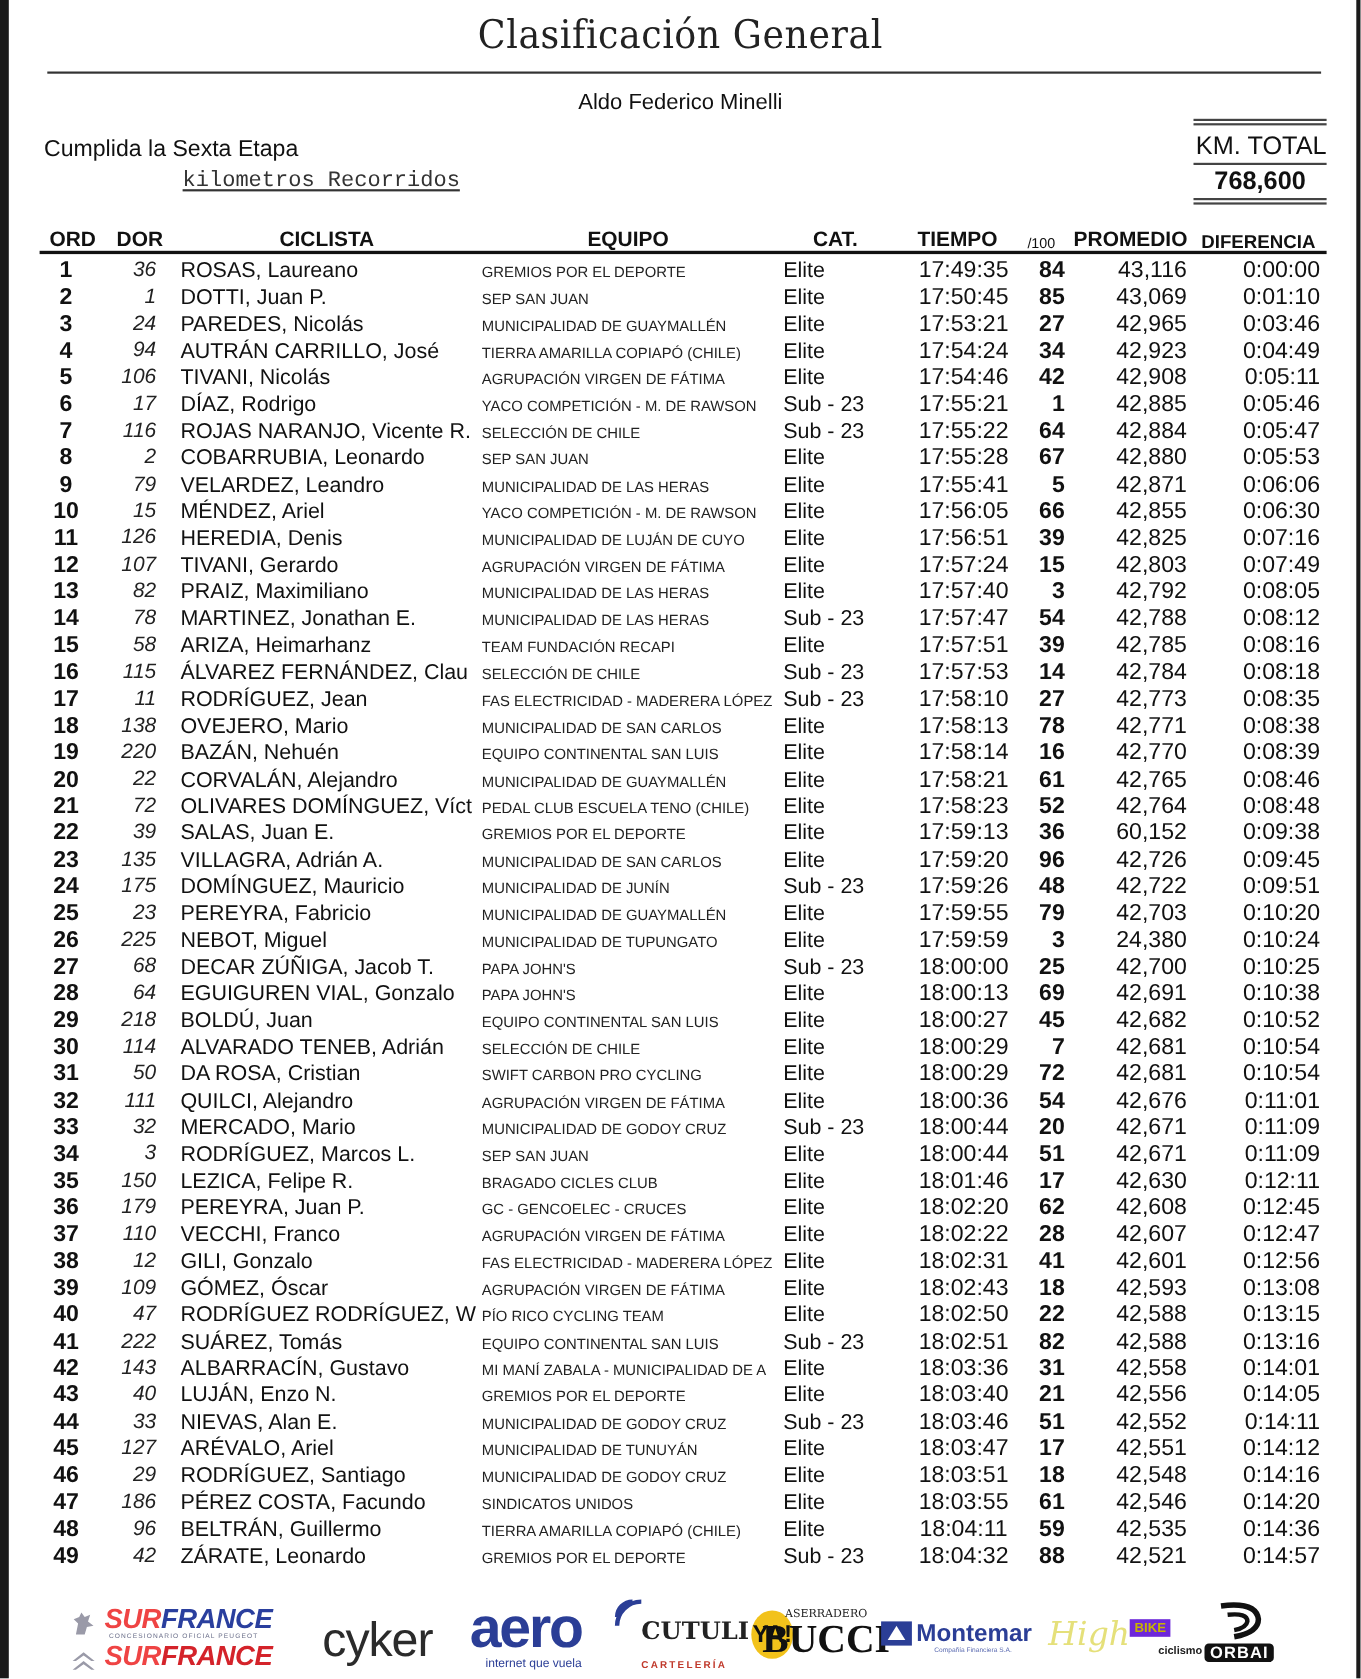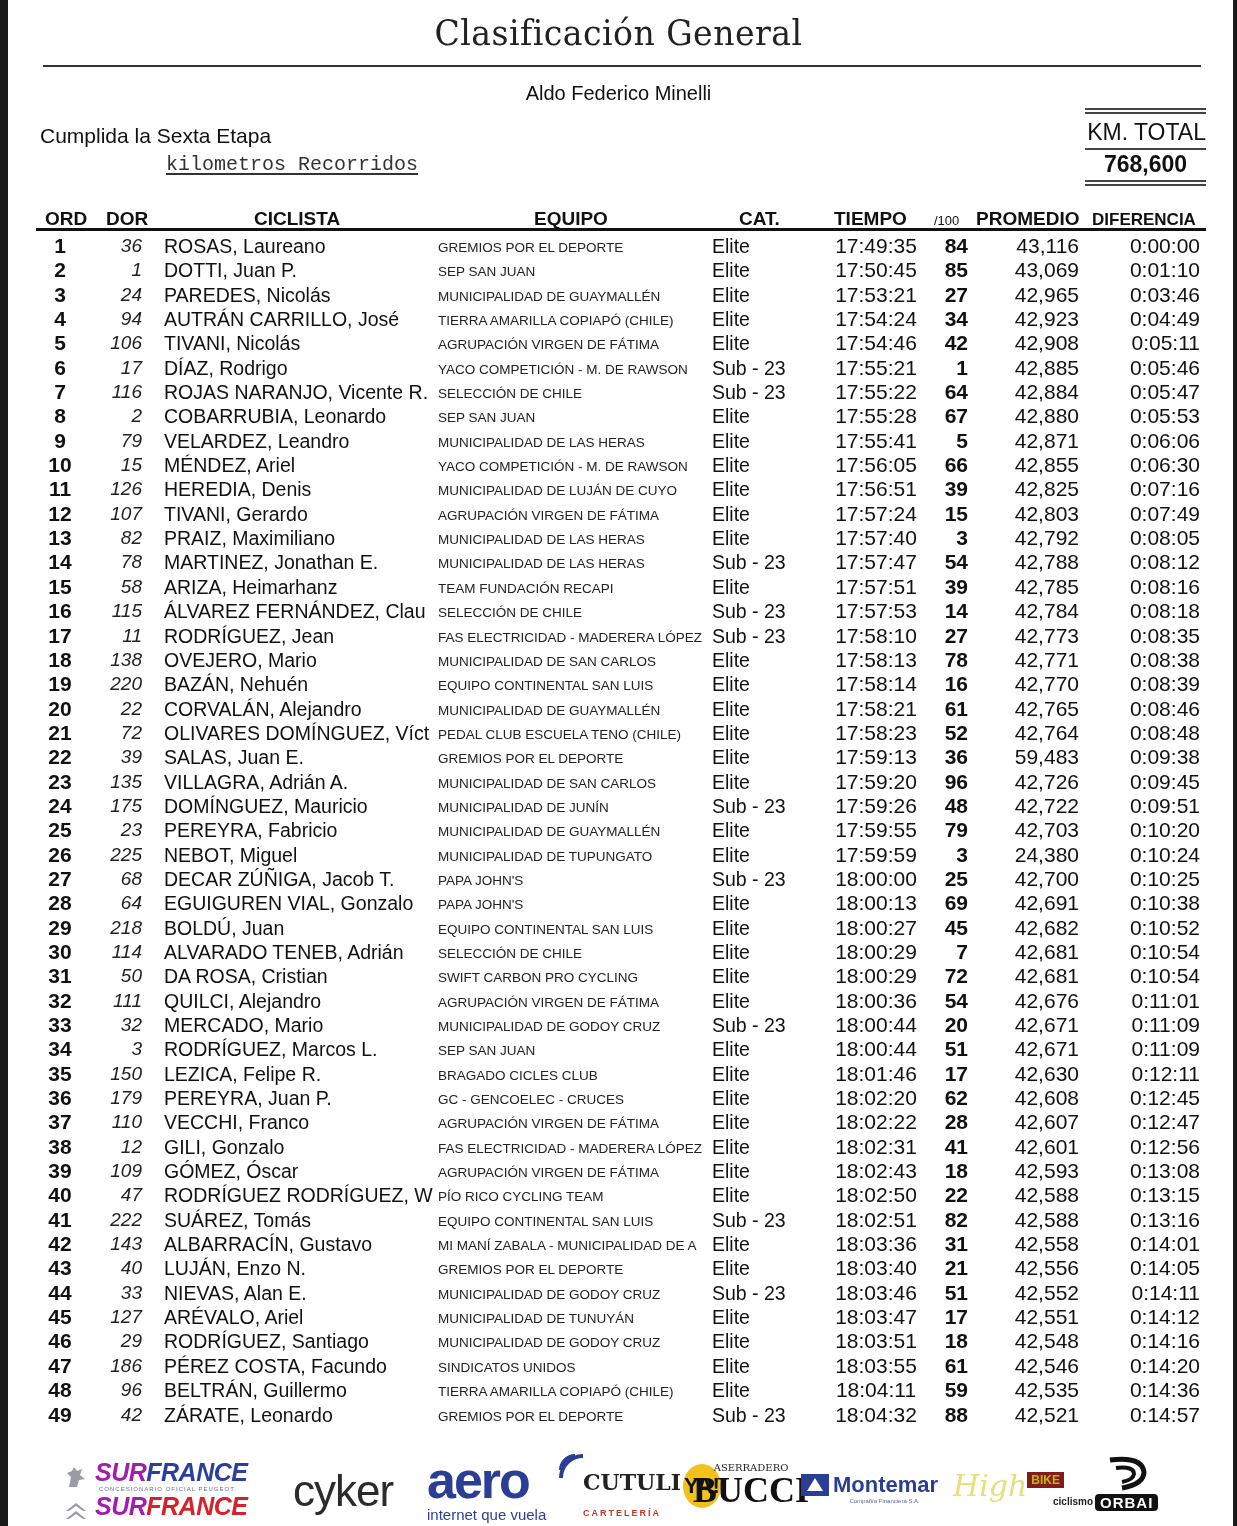--- a/index.html
+++ b/index.html
@@ -59,44 +59,44 @@
   .c-time { left: 790px; width: 100px; text-align: center; font-size: 21px; color: #111; }
   .c-h { left: 896px; width: 36px; text-align: right; font-size: 21px; color: #111; font-weight: bold; }
   .c-prom { left: 958px; width: 85px; text-align: right; font-size: 21px; color: #111; }
   .c-diff { left: 1070px; width: 94px; text-align: right; font-size: 21px; color: #111; }
 
   .sponsors { position: absolute; left: 55px; top: 1452px; width: 1130px; height: 74px; }
   .sp { position: absolute; white-space: nowrap; }
   .surf1 { left: 8px; top: 6px; }
   .surf2 { left: 8px; top: 40px; }
   .surf-word { font-weight: bold; font-style: italic; font-size: 25px; letter-spacing: -0.5px; }
-  .surf-word .a { color: #a21caf; text-align: center; }
+  .surf-word .a { color: #ef4444; text-align: center; }
   .surf-word .b { color: #2a3f9e; }
   .surf2 .surf-word .b { color: #d4232a; }
   .surf-sub { display: block; font-size: 6px; color: #6b6f8a; letter-spacing: 1px; margin-top: -3px; margin-left: 36px; }
   .lion { display: inline-block; width: 26px; height: 24px; vertical-align: middle; margin-right: 6px; }
   .cyker { left: 238px; top: 14px; font-size: 44px; color: #2b2b2b; letter-spacing: -1px; }
   .aero { left: 372px; top: 2px; }
   .aero-word { font-size: 52px; font-weight: bold; color: #2b3e96; letter-spacing: -2px; line-height: 52px; }
-  .aero-sub { display: block; font-size: 15px; color: #2b3e96; text-align: center; margin-top: 0; }
+  .aero-sub { display: block; font-size: 11px; color: #2b3e96; text-align: right; margin-top: 0; }
   .cutuli { left: 528px; top: 12px; }
   .cutuli-word { font-family: "DejaVu Serif", serif; font-weight: bold; font-size: 22px; color: #222; }
   .ya { display: inline-block; background: #f2c21b; border-radius: 50%; width: 38px; height: 44px; text-align: center; font-weight: bold; font-size: 22px; line-height: 44px; color: #111; vertical-align: middle; margin-left: 2px; }
   .cart { display: block; font-size: 9px; color: #c0392b; letter-spacing: 2px; font-weight: bold; }
   .bucci { left: 638px; top: 10px; text-align: center; }
   .bucci-top { display: block; font-family: "DejaVu Serif", serif; font-size: 10px; color: #222; }
   .bucci-word { font-family: "Liberation Serif", serif; font-weight: bold; font-size: 36px; color: #111; line-height: 34px; }
   .montemar { left: 746px; top: 20px; }
   .mm-tri { display: inline-block; width: 28px; height: 22px; background: #2b3e96; position: relative; vertical-align: middle; }
   .mm-tri:after { content: ""; position: absolute; left: 6px; top: 4px; border-left: 8px solid transparent; border-right: 8px solid transparent; border-bottom: 13px solid #fff; }
   .mm-word { font-weight: bold; font-size: 22px; color: #2b3e96; vertical-align: middle; margin-left: 4px; }
   .mm-sub { display: block; font-size: 6px; color: #5a6ab0; text-align: center; margin-left: 30px; }
   .highbike { left: 898px; top: 16px; }
   .hb-high { font-family: "DejaVu Serif", serif; font-style: italic; font-size: 30px; color: #e5e07a; }
-  .hb-bike { display: inline-block; background: #7f1d1d; font-size: 12px; font-weight: bold; color: #c8b400; padding: 1px 4px; vertical-align: top; margin-top: 4px; }
+  .hb-bike { display: inline-block; background: #6d28d9; font-size: 12px; font-weight: bold; color: #c8b400; padding: 1px 4px; vertical-align: top; margin-top: 4px; }
   .hb-sub { position: absolute; left: 100px; top: 28px; font-size: 10px; font-weight: bold; color: #222; }
   .orbai { left: 1040px; top: 2px; text-align: center; }
   .orbai-mark { display: block; width: 50px; height: 40px; margin: 0 auto; }
   .orbai-word { display: inline-block; font-weight: bold; font-size: 15px; color: #fff; background: #111; padding: 0 5px; border-radius: 4px; letter-spacing: 1px; }
 </style>
 </head>
 <body>
 
 <div class="frame-left"></div>
 <div class="frame-right"></div>
@@ -364,21 +364,21 @@
       <span class="c-diff">0:08:48</span>
     </div>
     <div class="row">
       <span class="c-ord">22</span>
       <span class="c-dor">39</span>
       <span class="c-name">SALAS, Juan E.</span>
       <span class="c-team">GREMIOS POR EL DEPORTE</span>
       <span class="c-cat">Elite</span>
       <span class="c-time">17:59:13</span>
       <span class="c-h">36</span>
-      <span class="c-prom">59,483</span>
+      <span class="c-prom">60,152</span>
       <span class="c-diff">0:09:38</span>
     </div>
     <div class="row">
       <span class="c-ord">23</span>
       <span class="c-dor">135</span>
       <span class="c-name">VILLAGRA, Adrián A.</span>
       <span class="c-team">MUNICIPALIDAD DE SAN CARLOS</span>
       <span class="c-cat">Elite</span>
       <span class="c-time">17:59:20</span>
       <span class="c-h">96</span>

